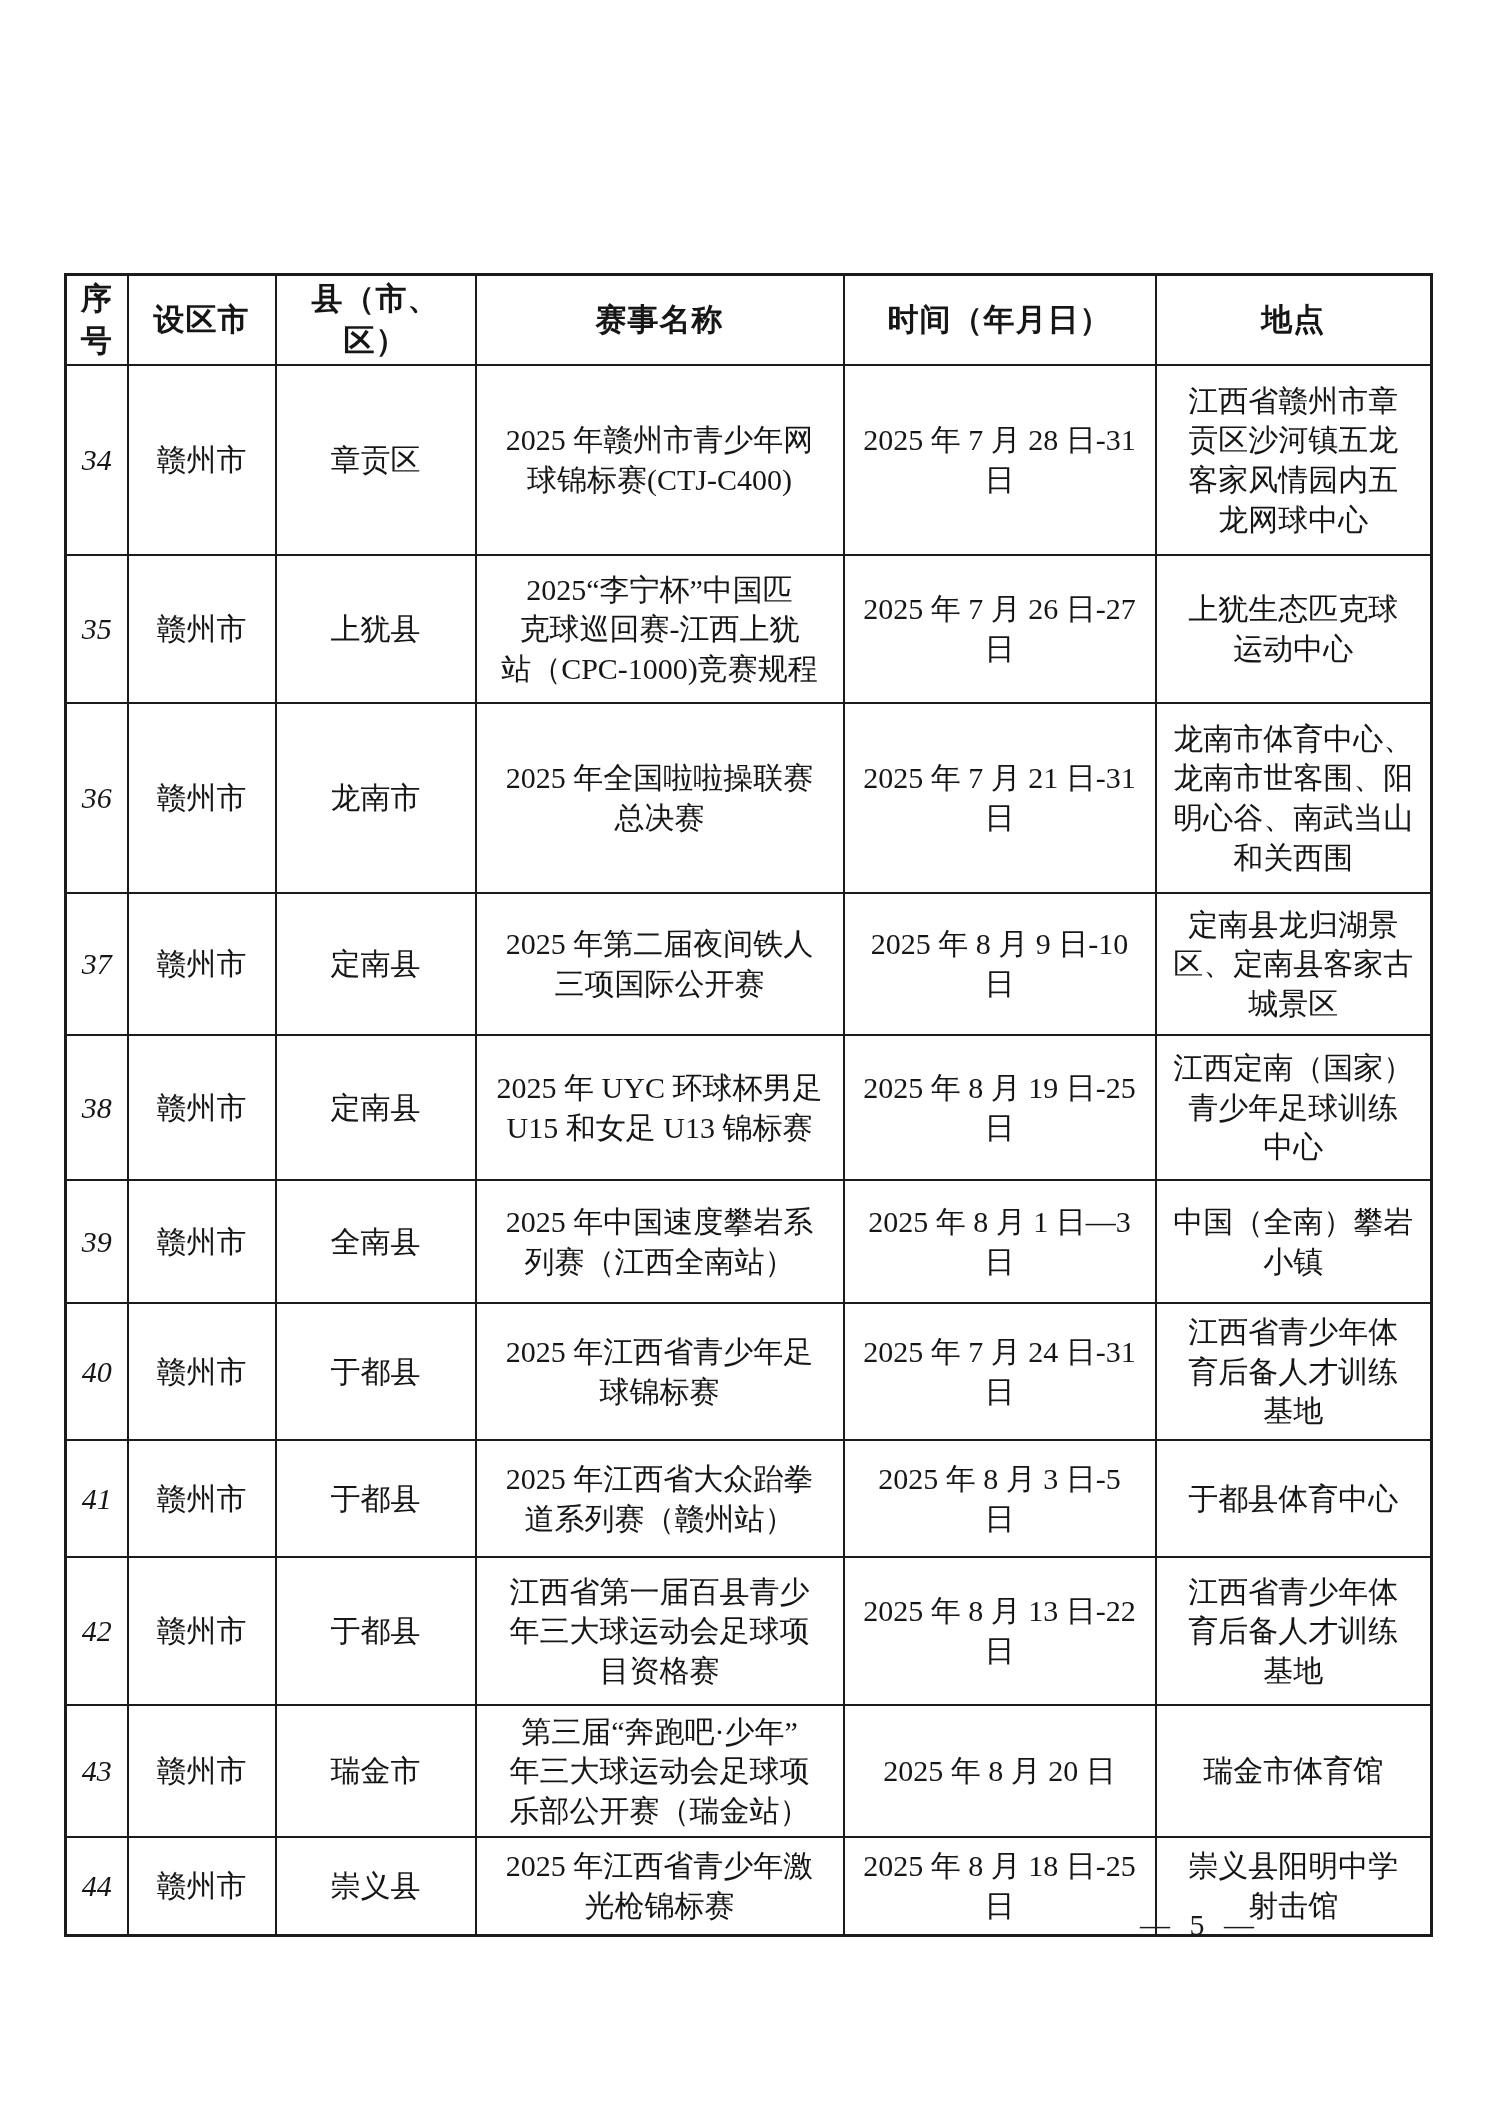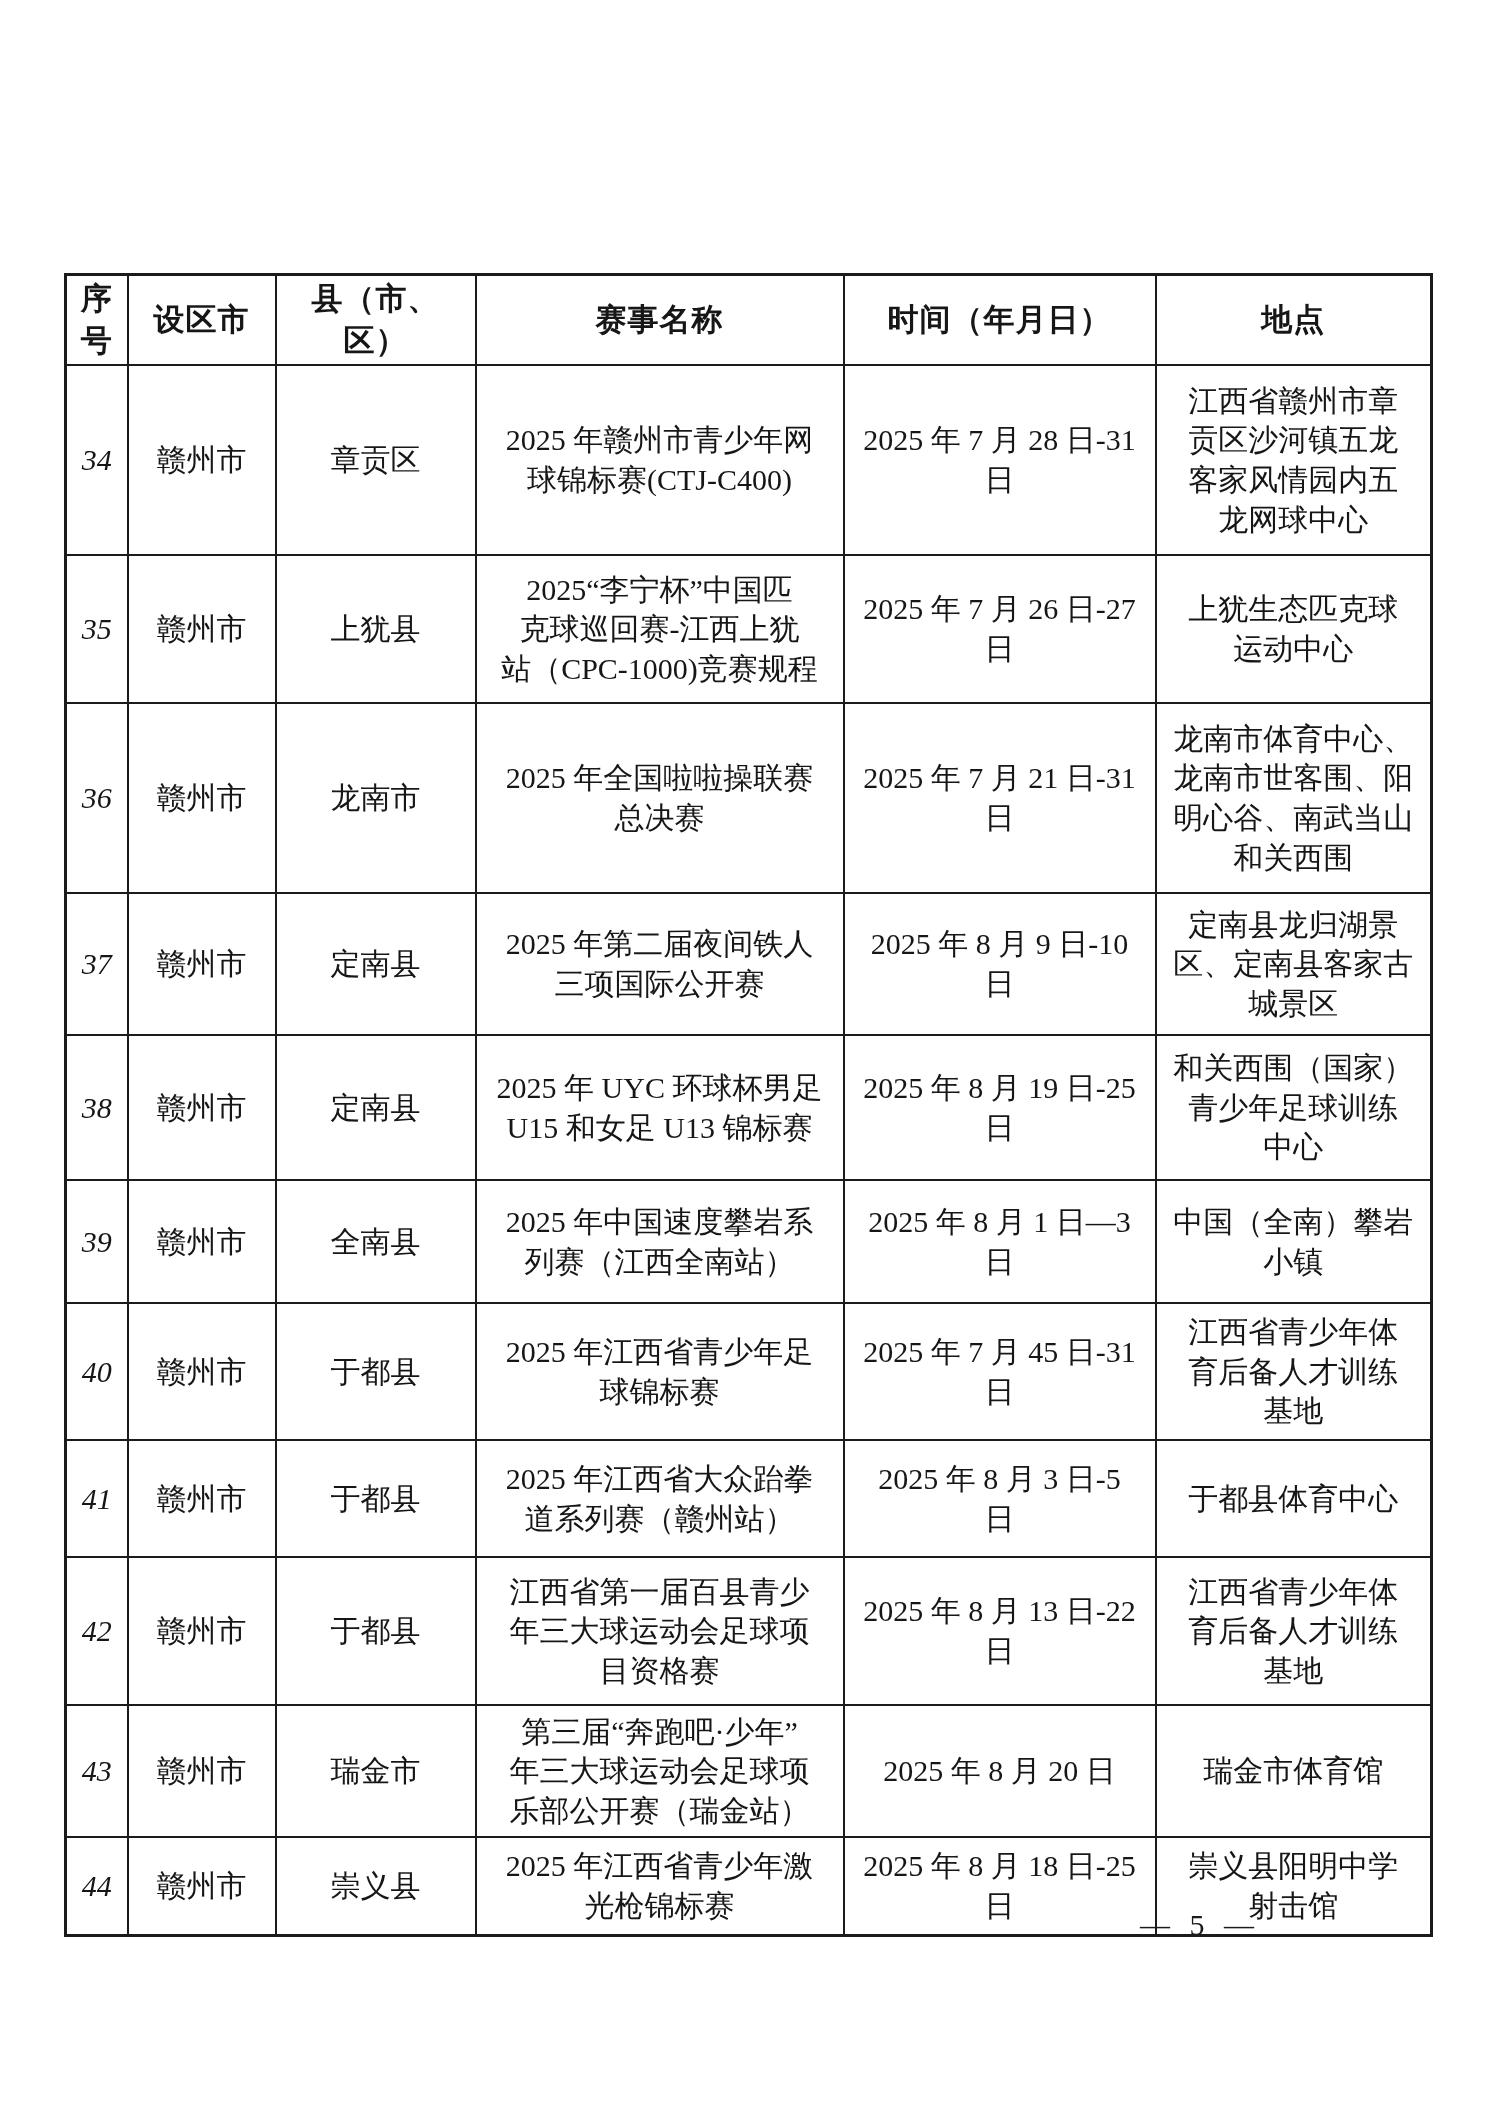--- a/index.html
+++ b/index.html
@@ -131,42 +131,42 @@
 城景区</td>
       </tr>
       <tr style="height:145px">
         <td class="c-no">38</td>
         <td>赣州市</td>
         <td>定南县</td>
         <td>2025 年 UYC 环球杯男足
 U15 和女足 U13 锦标赛</td>
         <td>2025 年 8 月 19 日-25
 日</td>
-        <td>和关西围（国家）
+        <td>江西定南（国家）
 青少年足球训练
 中心</td>
       </tr>
       <tr style="height:123px">
         <td class="c-no">39</td>
         <td>赣州市</td>
         <td>全南县</td>
         <td>2025 年中国速度攀岩系
 列赛（江西全南站）</td>
         <td>2025 年 8 月 1 日—3
 日</td>
         <td>中国（全南）攀岩
 小镇</td>
       </tr>
       <tr style="height:137px">
         <td class="c-no">40</td>
         <td>赣州市</td>
         <td>于都县</td>
         <td>2025 年江西省青少年足
 球锦标赛</td>
-        <td>2025 年 7 月 45 日-31
+        <td>2025 年 7 月 24 日-31
 日</td>
         <td>江西省青少年体
 育后备人才训练
 基地</td>
       </tr>
       <tr style="height:117px">
         <td class="c-no">41</td>
         <td>赣州市</td>
         <td>于都县</td>
         <td>2025 年江西省大众跆拳

